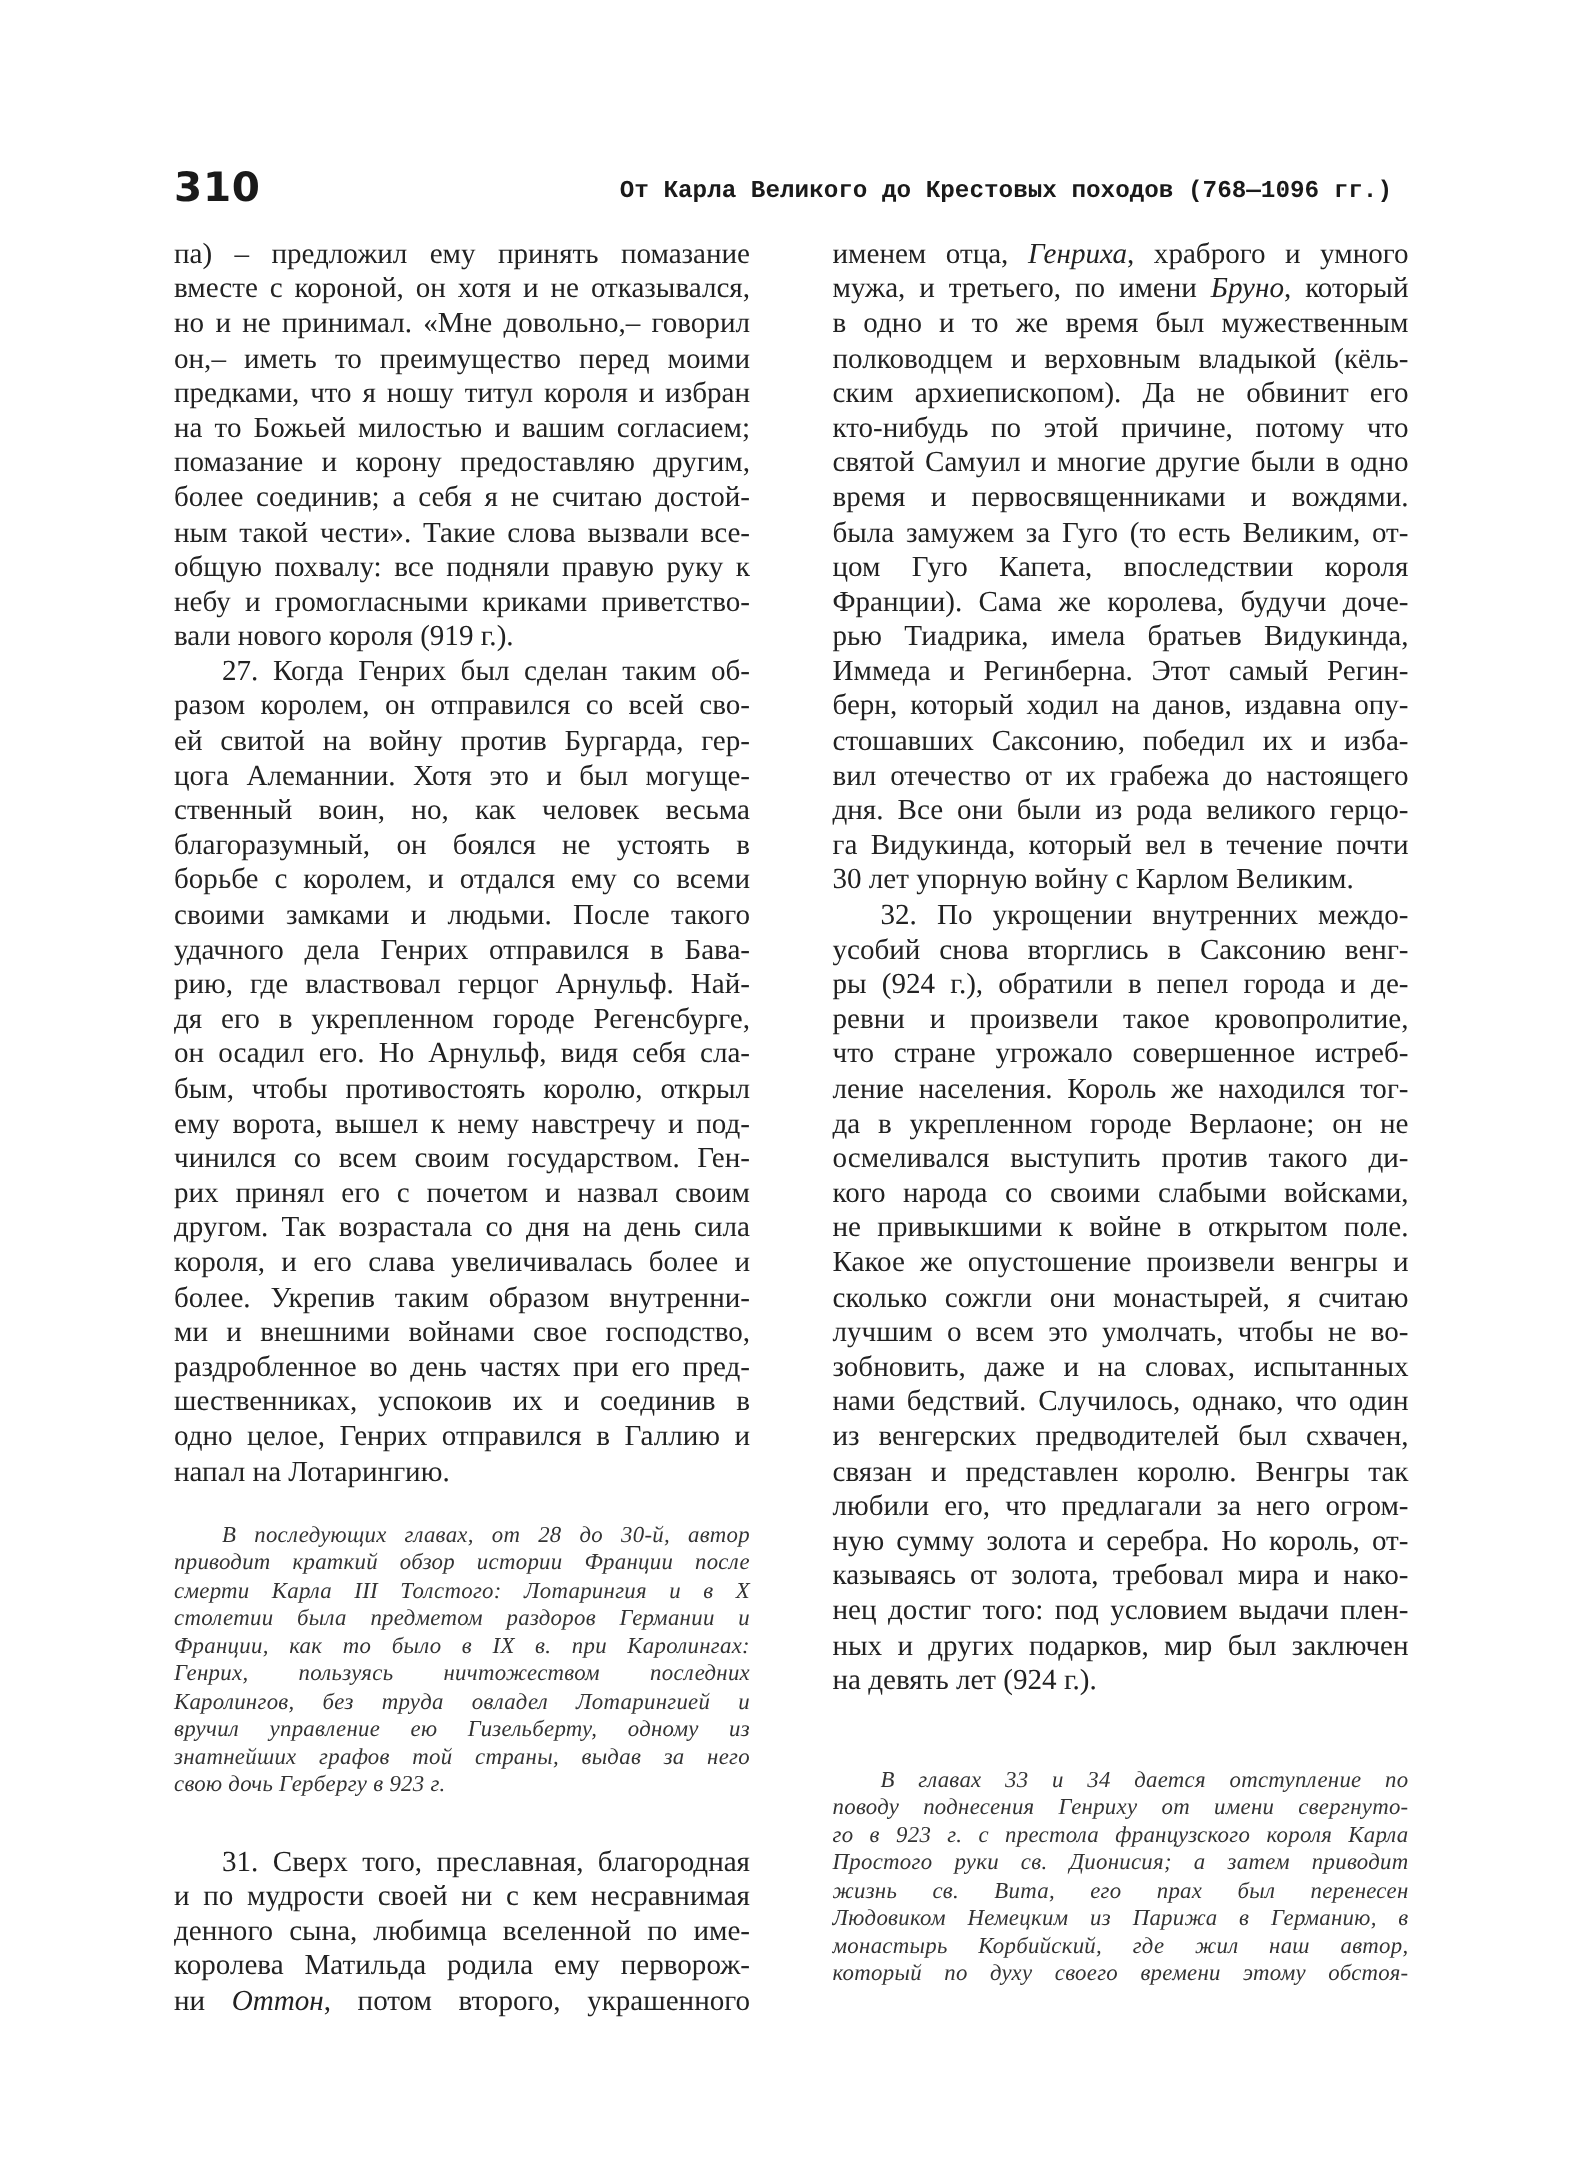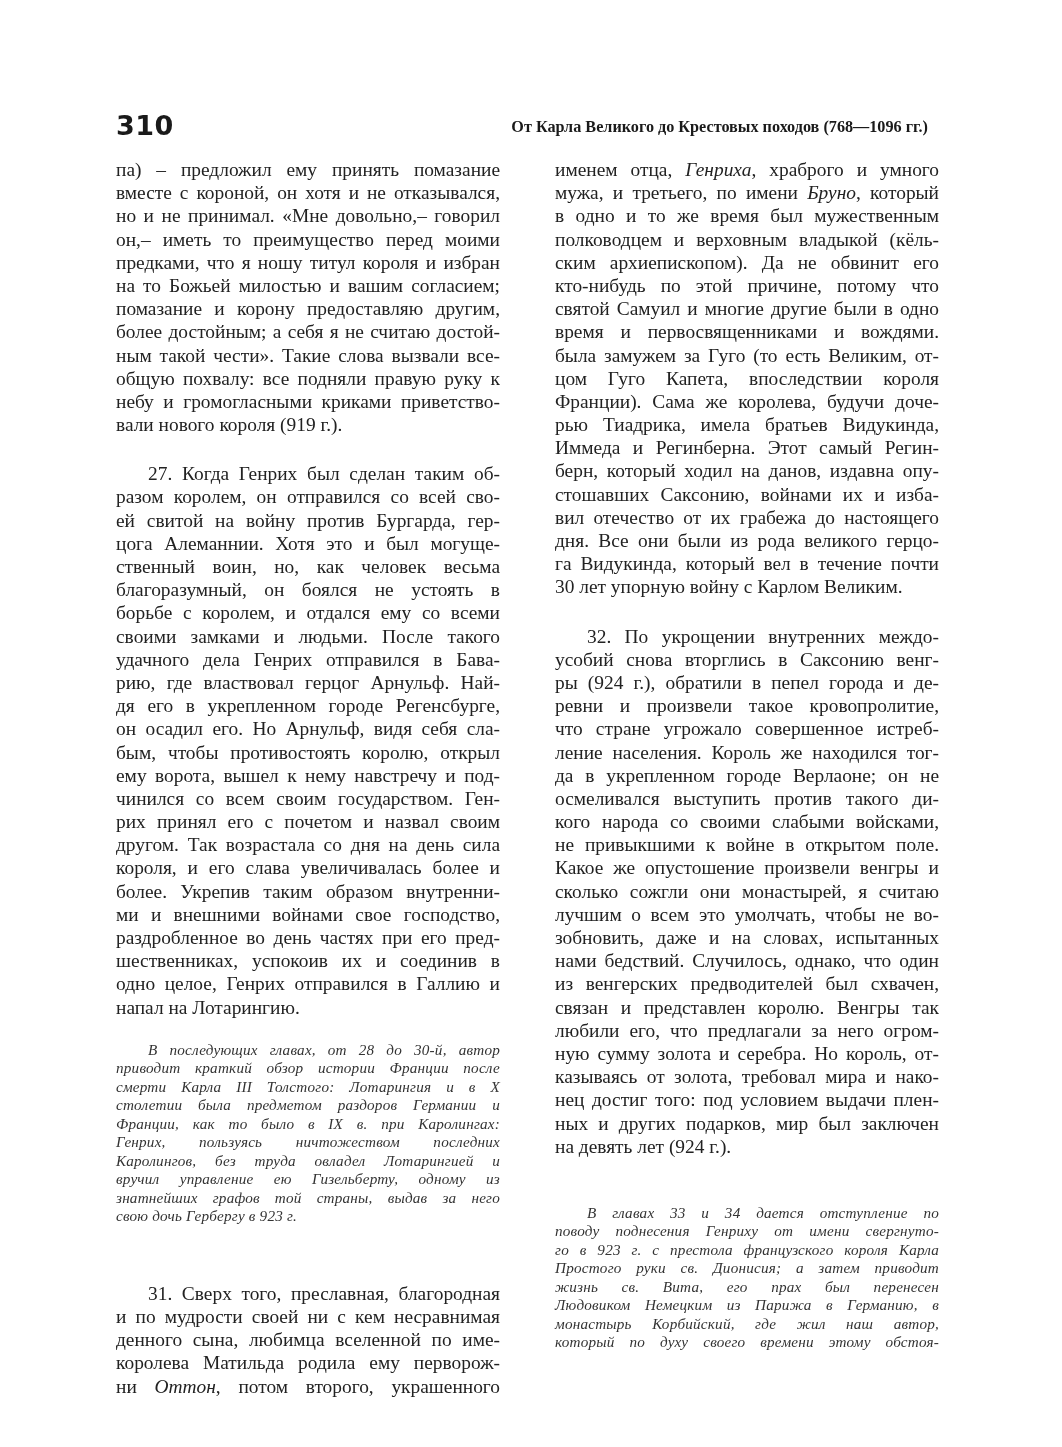--- a/index.html
+++ b/index.html
@@ -1,25 +1,25 @@
 <!DOCTYPE html>
 <html><head>
 <meta charset="utf-8">
 <style>
   html, body { margin: 0; padding: 0; background: #ffffff; }
   body { width: 1062px; height: 1447px; position: relative; overflow: hidden; color: #1e1e1e; }
   .page-header { position: absolute; left: 116px; top: 110px; width: 812px; height: 40px; }
   .page-number { position: absolute; left: 0; top: 0; font-family: "DejaVu Sans", sans-serif; font-weight: bold; font-size: 27px; color: #1a1a1a; letter-spacing: 0.5px; text-align: center; }
-  .running-title { position: absolute; right: 0; top: 8px; font-family: Liberation Serif, serif; font-weight: bold; font-size: 16.2px; color: #1a1a1a; white-space: nowrap; }
+  .running-title { position: absolute; right: 0; top: 8px; font-family: Liberation Mono, monospace; font-weight: bold; font-size: 16.2px; color: #1a1a1a; white-space: nowrap; }
   .col { position: absolute; top: 158px; width: 384px; }
   .col-left { left: 116px; }
   .col-right { left: 555px; }
   .line { font-family: "Liberation Serif", serif; font-size: 19.4px; line-height: 23.2px; height: 23.2px; white-space: nowrap; text-align: justify; text-align-last: justify; color: #222; }
   .line.last { text-align-last: left; }
-  .line.indent { padding-left: 32px; margin-top: 26px; }
+  .line.indent { padding-left: 32px; }
   .line i { font-style: italic; }
   .note { font-family: "Liberation Serif", serif; font-style: italic; font-size: 15.2px; line-height: 18.5px; height: 18.5px; white-space: nowrap; text-align: justify; text-align-last: justify; color: #333; letter-spacing: 0.2px; }
   .note.last { text-align-last: left; }
   .note.indent { padding-left: 32px; font-style: italic; }
   .gap-small { height: 22px; }
   .gap-med { height: 30px; }
   .gap-big { height: 46px; }
 </style>
 </head>
 <body>
@@ -31,21 +31,21 @@
 
 <div class="col col-left">
   <div id="l-p1">
       <div class="line">па) – предложил ему принять помазание</div>
       <div class="line">вместе с короной, он хотя и не отказывался,</div>
       <div class="line">но и не принимал. «Мне довольно,– говорил</div>
       <div class="line">он,– иметь то преимущество перед моими</div>
       <div class="line">предками, что я ношу титул короля и избран</div>
       <div class="line">на то Божьей милостью и вашим согласием;</div>
       <div class="line">помазание и корону предоставляю другим,</div>
-      <div class="line">более достойным; а себя я не считаю достой-</div>
+      <div class="line">более соединив; а себя я не считаю достой-</div>
       <div class="line">ным такой чести». Такие слова вызвали все-</div>
       <div class="line">общую похвалу: все подняли правую руку к</div>
       <div class="line">небу и громогласными криками приветство-</div>
       <div class="line last">вали нового короля (919 г.).</div>
     </div>
   <div id="l-p27">
       <div class="line indent">27. Когда Генрих был сделан таким об-</div>
       <div class="line">разом королем, он отправился со всей сво-</div>
       <div class="line">ей свитой на войну против Бургарда, гер-</div>
       <div class="line">цога Алеманнии. Хотя это и был могуще-</div>
@@ -108,21 +108,21 @@
       <div class="line">ским архиепископом). Да не обвинит его</div>
       <div class="line">кто-нибудь по этой причине, потому что</div>
       <div class="line">святой Самуил и многие другие были в одно</div>
       <div class="line">время и первосвященниками и вождями.</div>
       <div class="line">была замужем за Гуго (то есть Великим, от-</div>
       <div class="line">цом Гуго Капета, впоследствии короля</div>
       <div class="line">Франции). Сама же королева, будучи доче-</div>
       <div class="line">рью Тиадрика, имела братьев Видукинда,</div>
       <div class="line">Иммеда и Регинберна. Этот самый Регин-</div>
       <div class="line">берн, который ходил на данов, издавна опу-</div>
-      <div class="line">стошавших Саксонию, войнами их и изба-</div>
+      <div class="line">стошавших Саксонию, победил их и изба-</div>
       <div class="line">вил отечество от их грабежа до настоящего</div>
       <div class="line">дня. Все они были из рода великого герцо-</div>
       <div class="line">га Видукинда, который вел в течение почти</div>
       <div class="line last">30 лет упорную войну с Карлом Великим.</div>
     </div>
   <div id="r-p32">
       <div class="line indent">32. По укрощении внутренних междо-</div>
       <div class="line">усобий снова вторглись в Саксонию венг-</div>
       <div class="line">ры (924 г.), обратили в пепел города и де-</div>
       <div class="line">ревни и произвели такое кровопролитие,</div>

